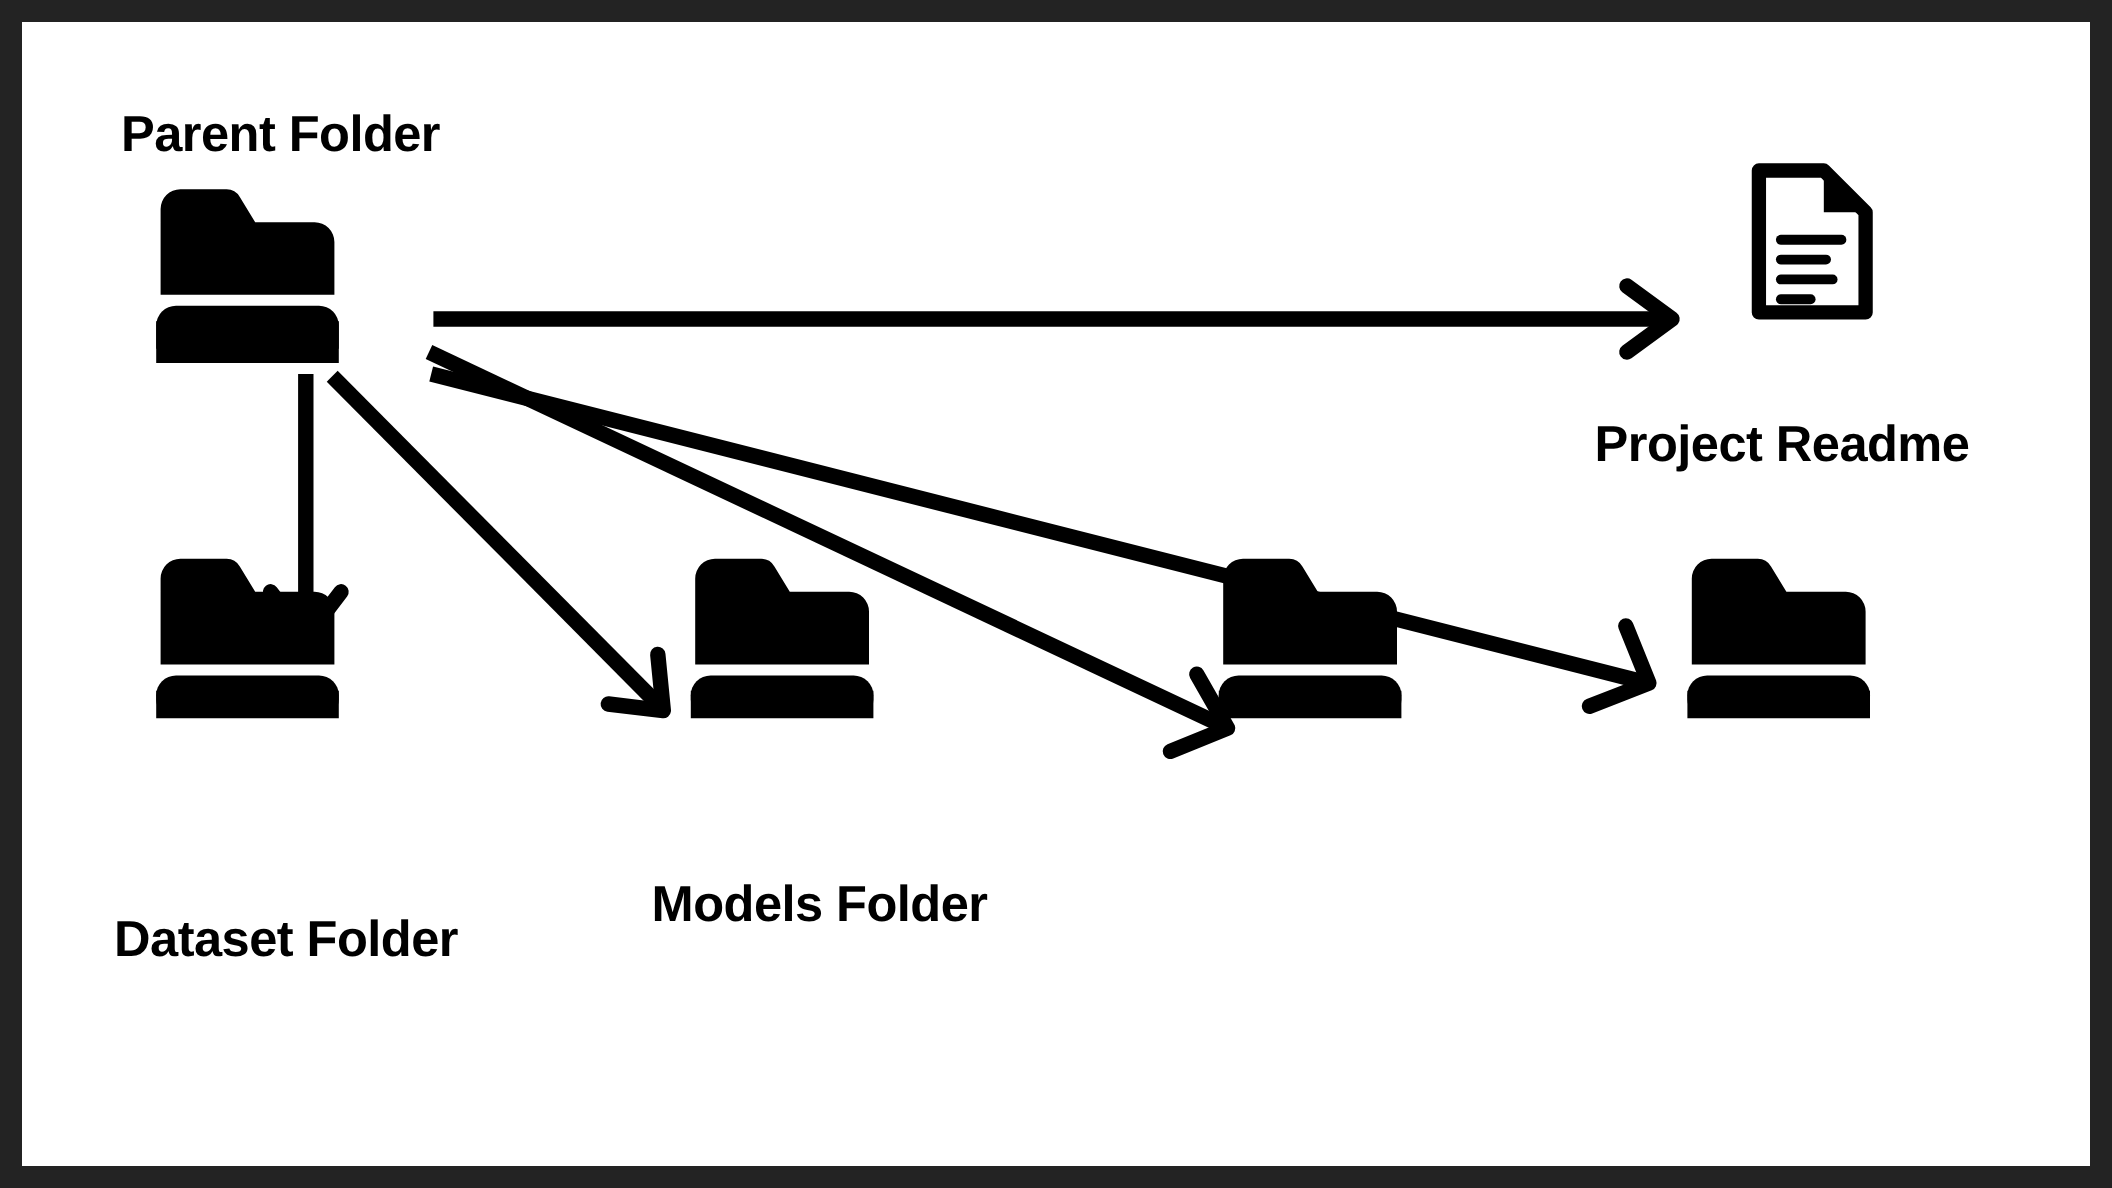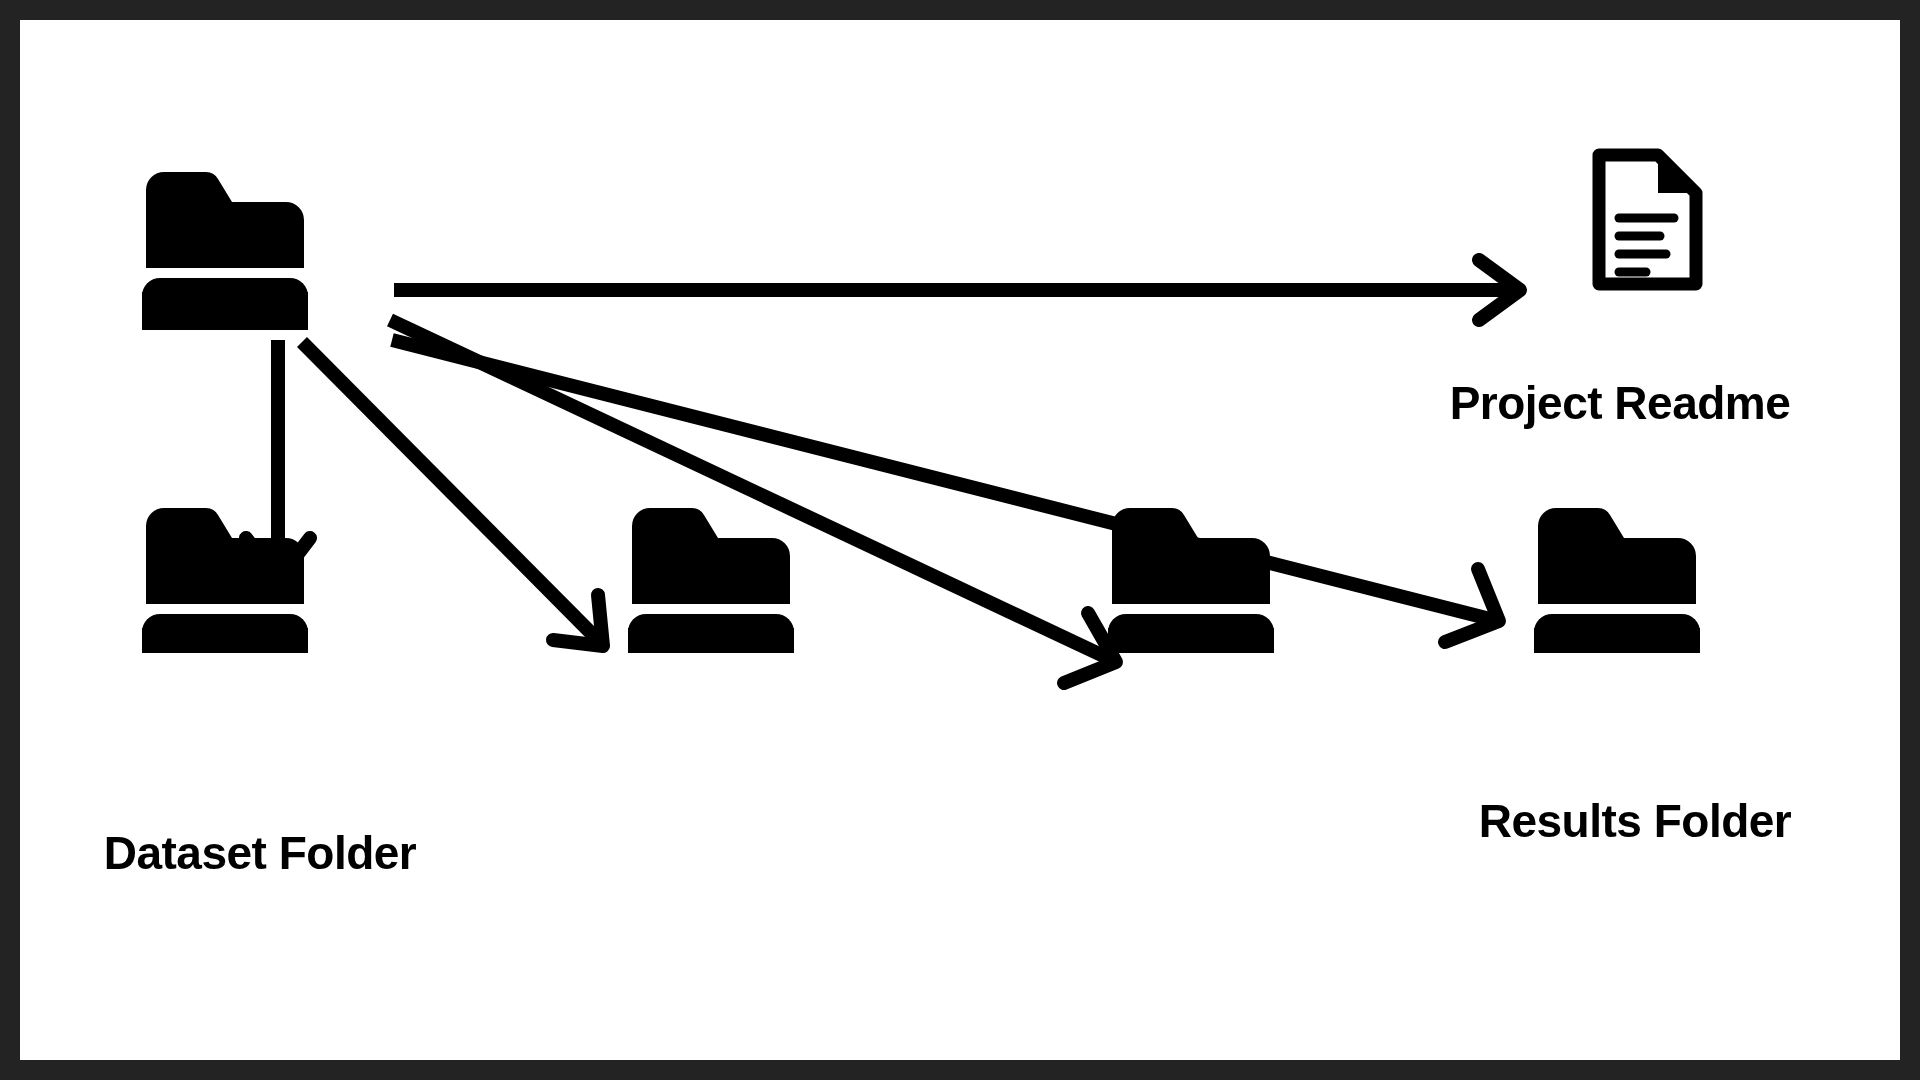--- a/index.html
+++ b/index.html
@@ -126,22 +126,23 @@
     <g transform="translate(1514,488)">
       <path fill="#000000" d="M4,18 A18,18 0 0,1 22,0 L64,0 A14,14 0 0,1 76,7 L90,30 L144,30
                A18,18 0 0,1 162,48 L162,96 L4,96 Z"></path>
       <path fill="#000000" d="M0,124 A18,18 0 0,1 18,106 L148,106 A18,18 0 0,1 166,124
                L166,145 L0,145 Z"></path>
       <path fill="#000000" d="M0,120 L166,120 L166,128 A16,16 0 0,1 150,144 L16,144
                A16,16 0 0,1 0,128 Z"></path>
     </g>
   </svg>
 
+  <div class="node-label" id="parent-folder-title">Parent Folder</div>
 
   <div class="node-label" id="label-project-readme">Project Readme</div>
 
   <div class="node-label" id="label-dataset-folder">Dataset Folder</div>
 
+  <div class="node-label" id="label-models-folder">Models Folder</div>
 
 
-  <div class="node-label" id="label-results-folder">Results Folder</div>
 
 </div>
 
 </body></html>

